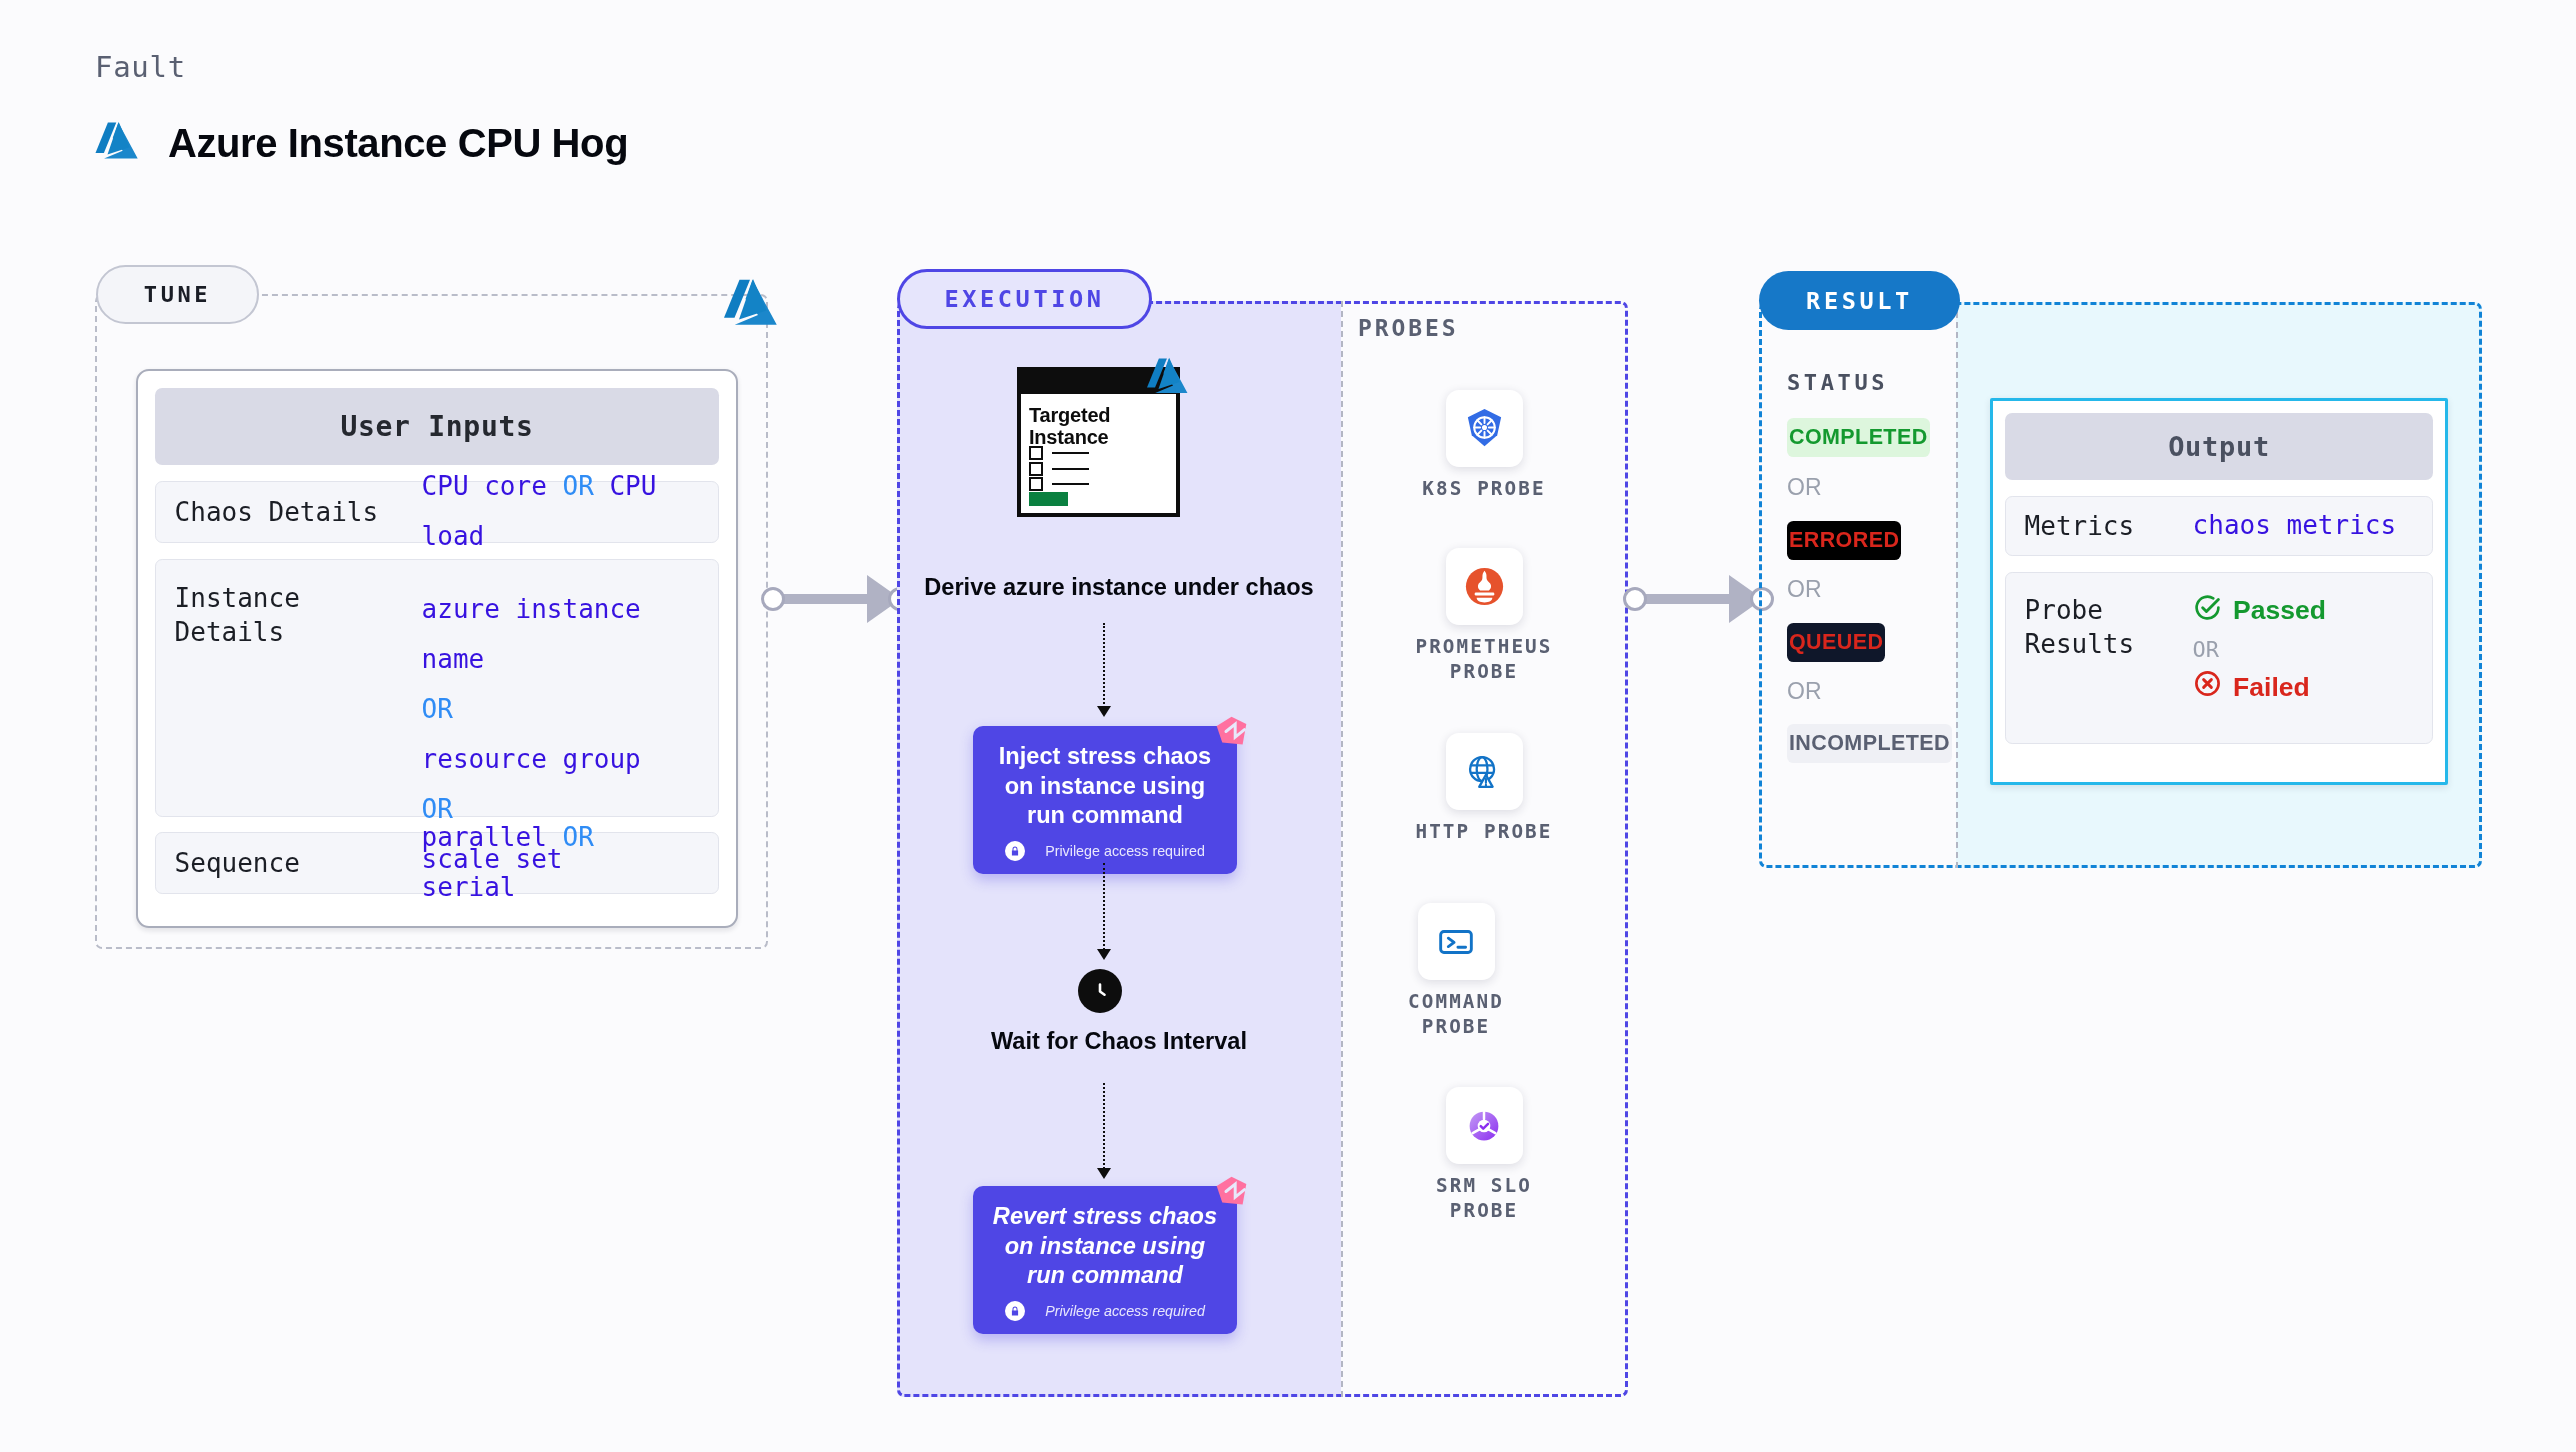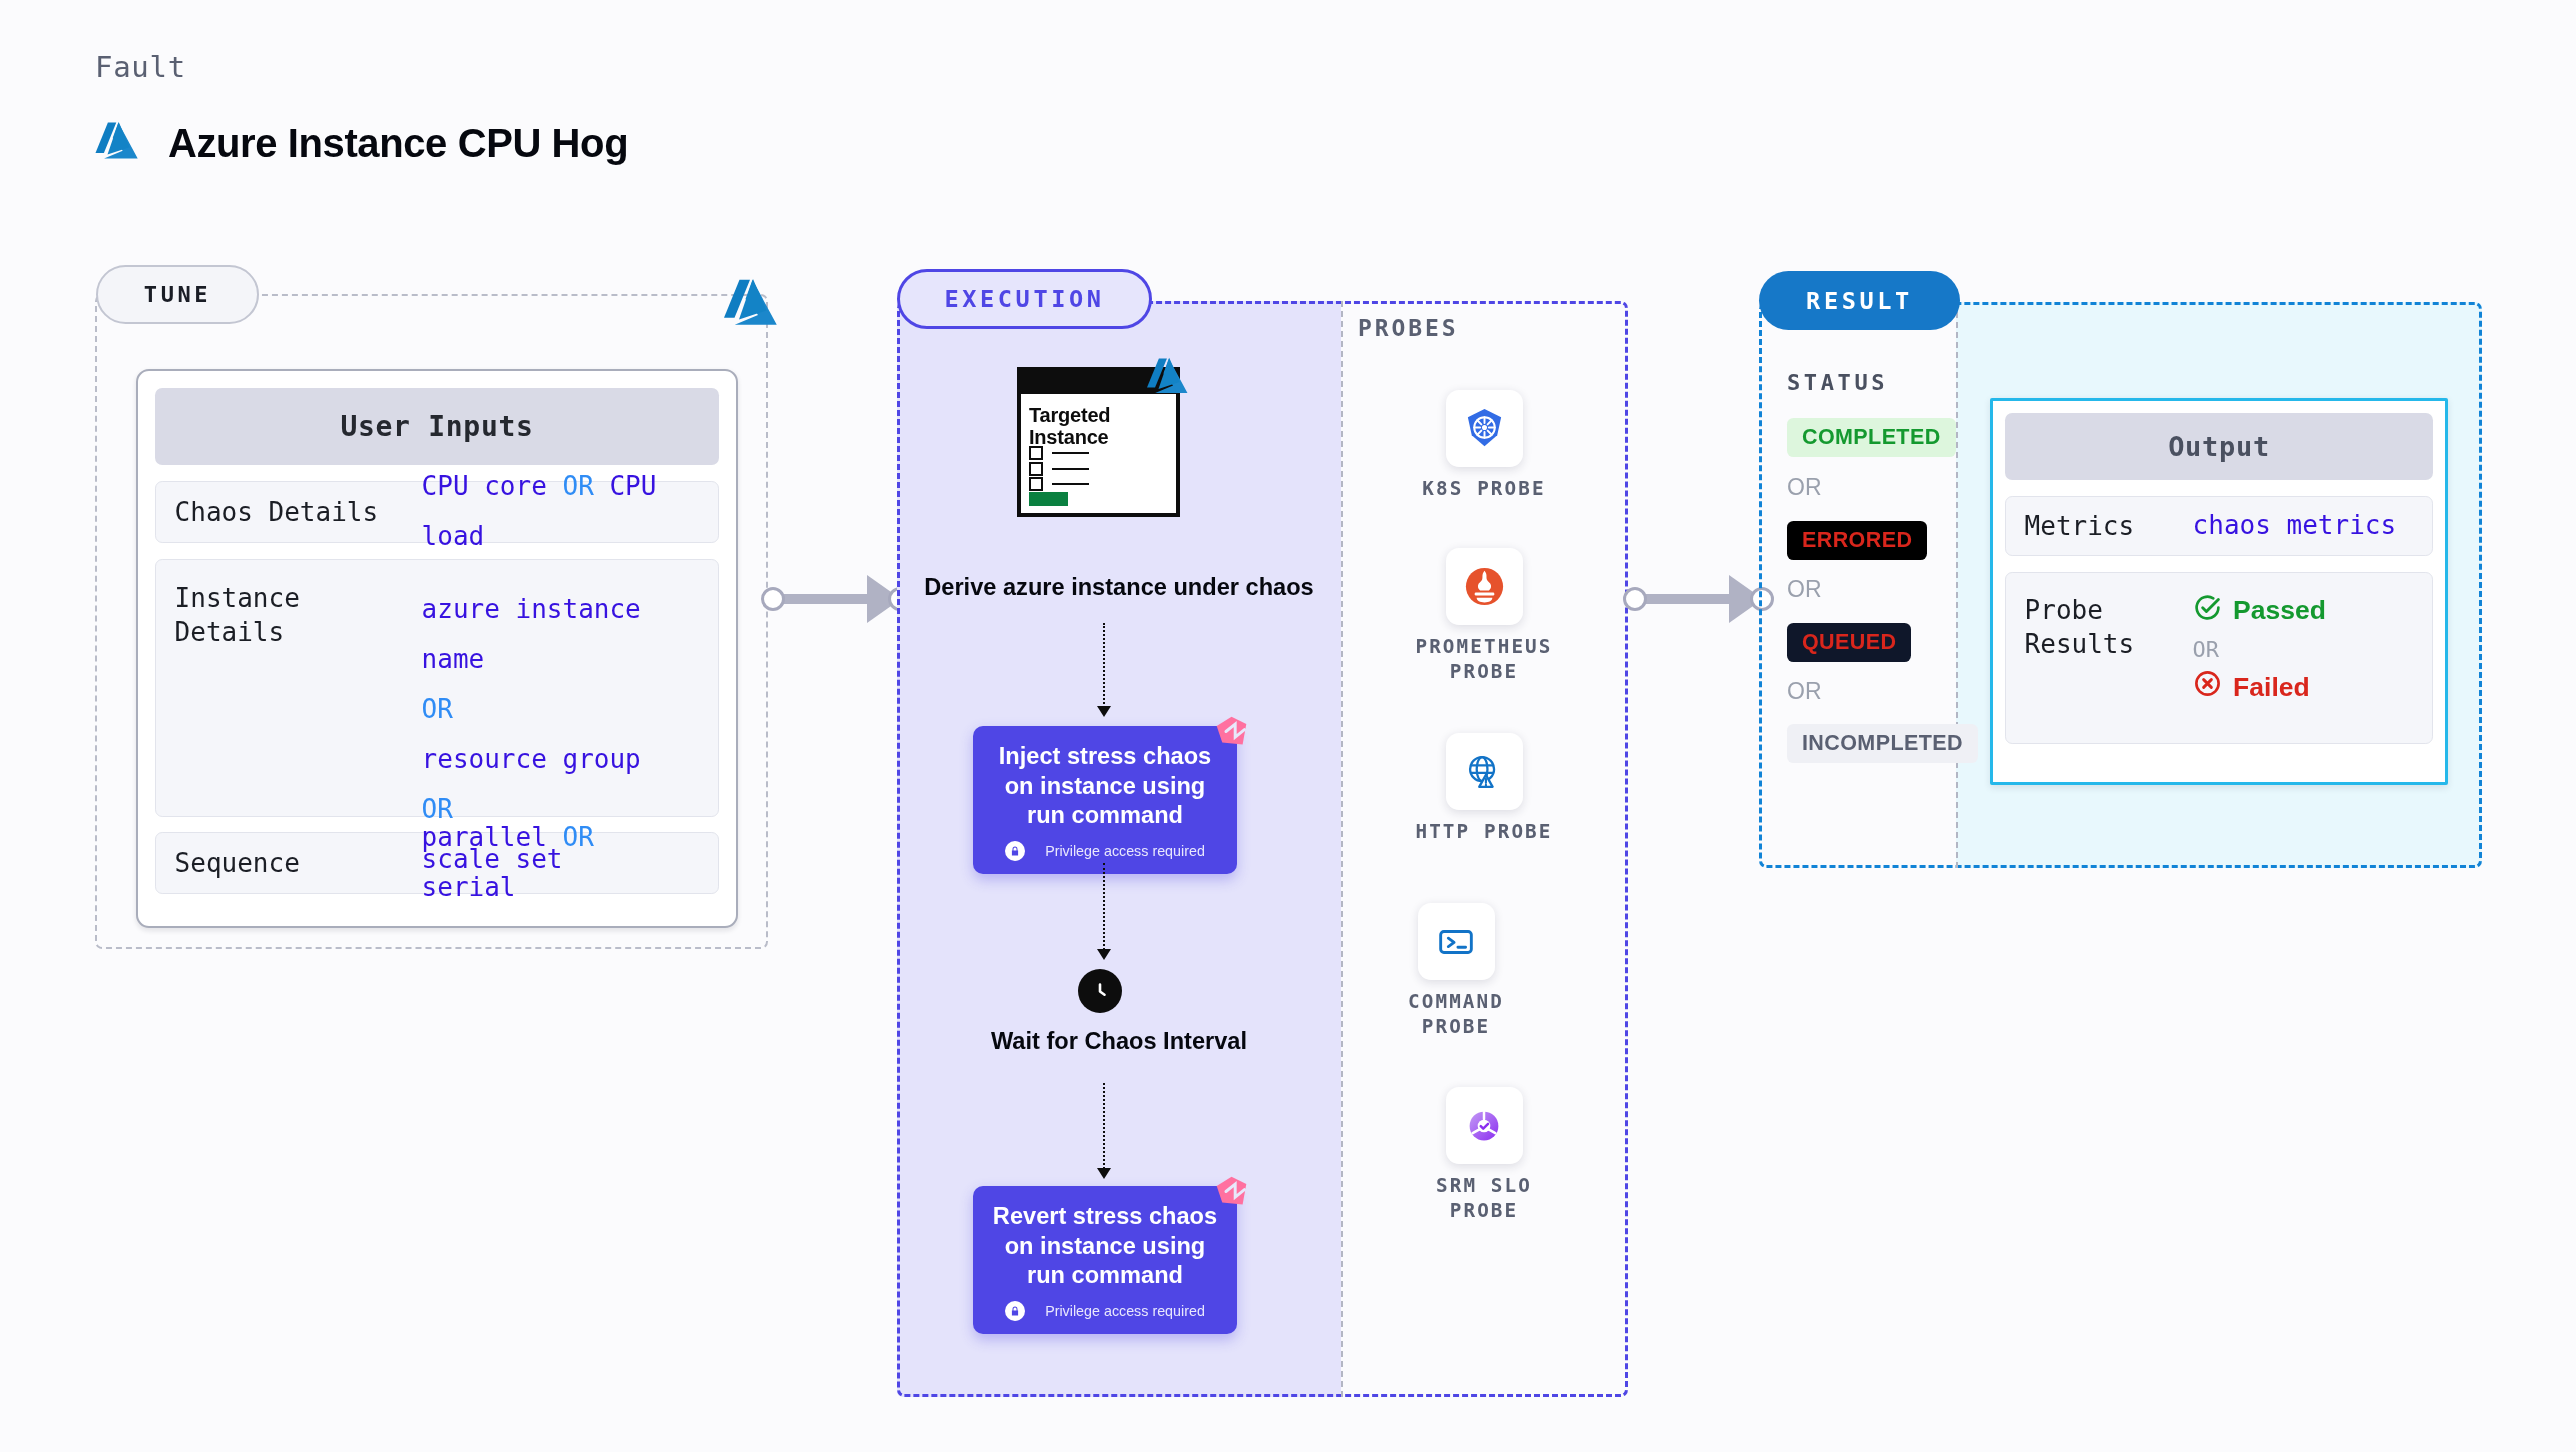--- a/index.html
+++ b/index.html
@@ -64,21 +64,21 @@
   
   .act{position:absolute;width:264px;background:#4f46e5;border-radius:10px;box-sizing:border-box;
     padding:15.8px 11.5px 13px;text-align:center;box-shadow:0 5.7px 13px rgba(79,70,229,.30);}
   .act-t{font-size:23.6px;font-weight:bold;color:#fff;line-height:1.26;}
   .act-sub{margin-top:10px;display:flex;align-items:center;justify-content:center;gap:20px;
     font-size:14.3px;color:#e9e8fd;}
   .lockdot{width:20px;height:20px;border-radius:50%;background:#fff;display:flex;
     align-items:center;justify-content:center;flex:none;}
   .chaosmark{position:absolute;right:-13px;top:-13px;width:37px;height:37px;}
   #act-inject{left:973px;top:726px;}
-  #act-revert{left:973px;top:1186px;}
+  #act-revert{left:973px;top:1186px;font-style:italic;}
 
   
   #clock{position:absolute;left:1078px;top:969px;width:44px;height:44px;border-radius:50%;
     background:#0d0d0d;display:flex;align-items:center;justify-content:center;}
   #clock-cap{position:absolute;left:897px;top:1026px;width:444px;text-align:center;
     font-size:23.6px;font-weight:bold;color:#06080f;line-height:1.28;}
 
   
   .vcon{position:absolute;width:0;border-left:2.9px dotted #0d0d0d;}
   .varrow{position:absolute;width:0;height:0;border-left:7.9px solid transparent;
@@ -96,21 +96,21 @@
     border:3.6px dashed #1183d6;border-radius:7.2px;box-sizing:border-box;}
   #result-cyanbg{position:absolute;left:1956px;top:302px;width:526px;height:566px;
     background:#e8f8fd;border-radius:5.7px;}
   #result-divider{position:absolute;left:1956px;top:302px;width:0;height:566px;
     border-left:2.1px dashed #b3b6c4;}
   #result-badge{left:1759px;top:271px;width:201px;height:59px;background:#1678c8;
     border:0;color:#fff;font-size:23.6px;}
   #status-label{position:absolute;left:1787px;top:370px;font-size:22px;color:#4a5060;
     letter-spacing:3.6px;font-weight:bold;}
   .sbadge{position:absolute;left:1787px;border-radius:6.4px;display:flex;align-items:center;
-    justify-content:center;padding:0 15px;height:39px;font-size:21.5px;font-weight:bold;
+    justify-content:center;padding:0 2px;height:39px;font-size:21.5px;font-weight:bold;
     letter-spacing:0.4px;box-sizing:border-box;}
   .sor{position:absolute;left:1787px;font-size:23px;color:#9aa0ad;}
 
   
   #out-card{position:absolute;left:1990px;top:398px;width:458px;height:387px;background:#fff;
     border:3.6px solid #25b8ea;border-radius:2px;box-sizing:border-box;padding:12px;
     box-shadow:0 2.9px 7.2px rgba(20,40,60,.10);}
   .pf{display:flex;align-items:center;gap:11.5px;font-size:26.5px;font-weight:bold;}
 
   

